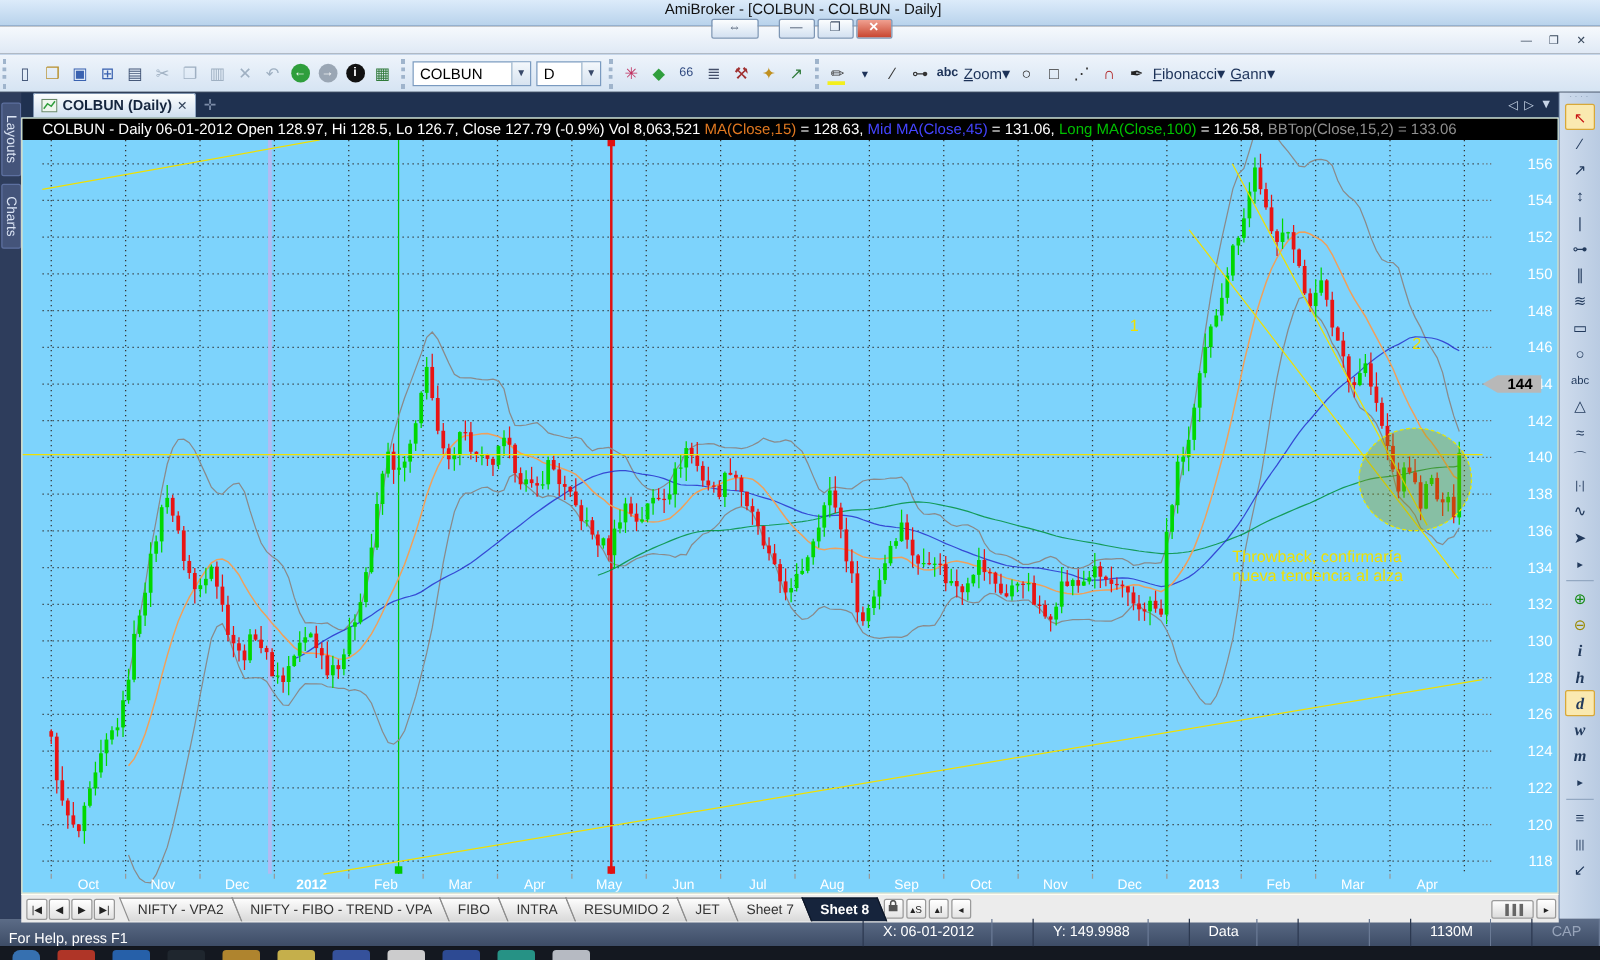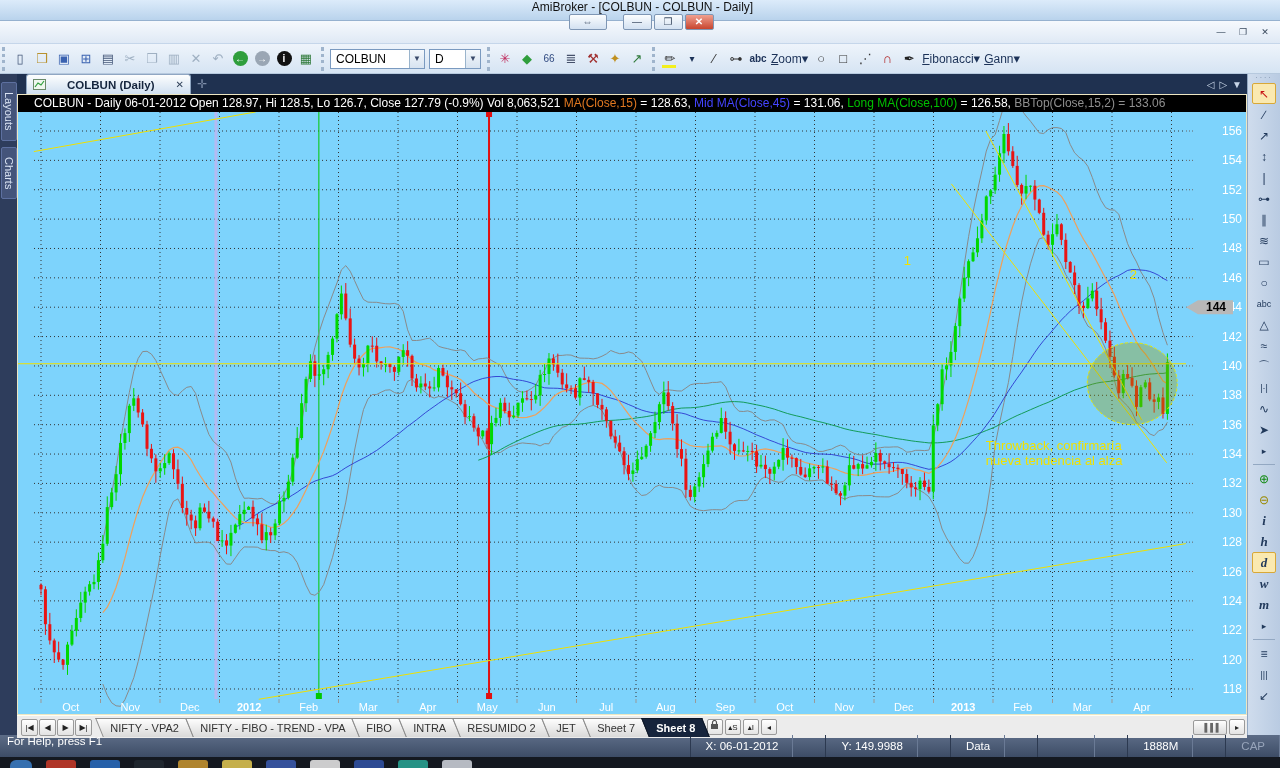--- a/index.html
+++ b/index.html
@@ -39,21 +39,21 @@
 
   
   .main-row { height:661px; display:flex; background:#2e3d5c; }
   .dock { width:17px; background:#2e3d5c; display:flex; flex-direction:column; padding-top:8px; align-items:center; }
   .dock-tab { writing-mode:vertical-rl; background:#44547a; color:#dbe4f4; font-size:11px;
               padding:9px 1px; border:1px solid #5d70a0; border-radius:2px; margin-bottom:6px; }
   .center-col { width:1230px; display:flex; flex-direction:column; }
 
   .doc-tabbar { height:22px; background:#1f3150; display:flex; align-items:flex-end; padding-left:9px; }
   .doc-tab { display:flex; align-items:center; height:20px; background:linear-gradient(#fdfefe,#cfdff0);
-             border:1px solid #8fa6c2; border-bottom:none; border-radius:3px 3px 0 0; padding:0 6px; gap:21px; }
+             border:1px solid #8fa6c2; border-bottom:none; border-radius:3px 3px 0 0; padding:0 6px; gap:4px; }
   .doc-tab .lbl { font-size:11.5px; font-weight:bold; color:#15253d; }
   .doc-tab .x { font-size:10px; color:#33445c; }
   .ghost-btn { color:#7c8ca8; font-size:12px; margin-left:6px; padding-bottom:3px; }
   .doc-tabbar .spacer { flex:1; }
   .tab-nav { color:#c7d4e6; font-size:10px; padding:0 5px 4px 0; }
 
   .chart-pane { flex:1; background:#7dd3fc; border:1px solid #ede6c2; display:flex; flex-direction:column; }
   .info-line { height:17px; line-height:17px; padding-left:16px; white-space:nowrap; overflow:hidden;
                font-size:12px; background:#000; }
   .chart-wrap { flex:1; position:relative; }
@@ -78,21 +78,21 @@
   .right-tools { width:33px; background:linear-gradient(90deg,#cfdced,#b9cbe2); border-left:1px solid #93a8c2;
                  display:flex; flex-direction:column; align-items:center; padding-top:2px; overflow:hidden; }
   .rt-grip { color:#8094ae; font-size:7px; letter-spacing:2px; height:7px; line-height:4px; }
   .rt-btn { width:24px; height:21px; display:flex; align-items:center; justify-content:center;
             font-size:12px; color:#223a5c; flex:0 0 auto; }
   .rt-btn.selected { background:#fae9b0; border:1px solid #d8a838; border-radius:2px; }
   .rt-btn.letter { font-family:"Liberation Serif",serif; font-style:italic; font-weight:bold; font-size:13px; }
   .rt-sep { width:22px; border-top:1px solid #93a8c2; margin:3px 0; }
 
   .statusbar { height:22px; background:linear-gradient(#5c6c87,#3d4c66); color:#fff; display:flex;
-               align-items:flex-start; font-size:11.5px; }
+               align-items:flex-end; font-size:11.5px; }
   .statusbar .help { padding-left:7px; flex:1; }
   .seg { padding:0 15px; border-left:1px solid #2c3950; box-shadow:-1px 0 0 #6a7a95 inset; height:100%;
          display:flex; align-items:center; white-space:nowrap;margin-left:32px; }
   .seg.dim { color:#97a4ba; }
   .seg.blank { width:58px; }
 
   .taskbar { height:11px; background:#141820; display:flex; align-items:flex-end; gap:14px; padding:0 10px; }
   .tb-icon { width:30px; height:8px; border-radius:3px 3px 0 0; opacity:.9; }
 </style>
 </head>
@@ -941,21 +941,21 @@
       <div class="rt-btn">↙</div>
     </div>
 </div>
 
 <div class="statusbar">
   <span class="help">For Help, press F1</span>
   <span class="seg">X: 06-01-2012</span>
   <span class="seg">Y: 149.9988</span>
   <span class="seg">Data</span>
   <span class="seg blank"></span>
-  <span class="seg">1888M</span>
+  <span class="seg">1130M</span>
   <span class="seg dim">CAP</span>
 </div>
 
 <div class="taskbar" id="taskbar">
     <div class="tb-icon" style="background: rgb(58, 122, 192); border-radius: 6px 6px 0px 0px; width: 22px;"></div>
     <div class="tb-icon" style="background: rgb(192, 56, 40);"></div>
     <div class="tb-icon" style="background: rgb(40, 104, 184);"></div>
     <div class="tb-icon" style="background: rgb(32, 40, 48);"></div>
     <div class="tb-icon" style="background: rgb(192, 144, 48);"></div>
     <div class="tb-icon" style="background: rgb(216, 192, 80);"></div>

